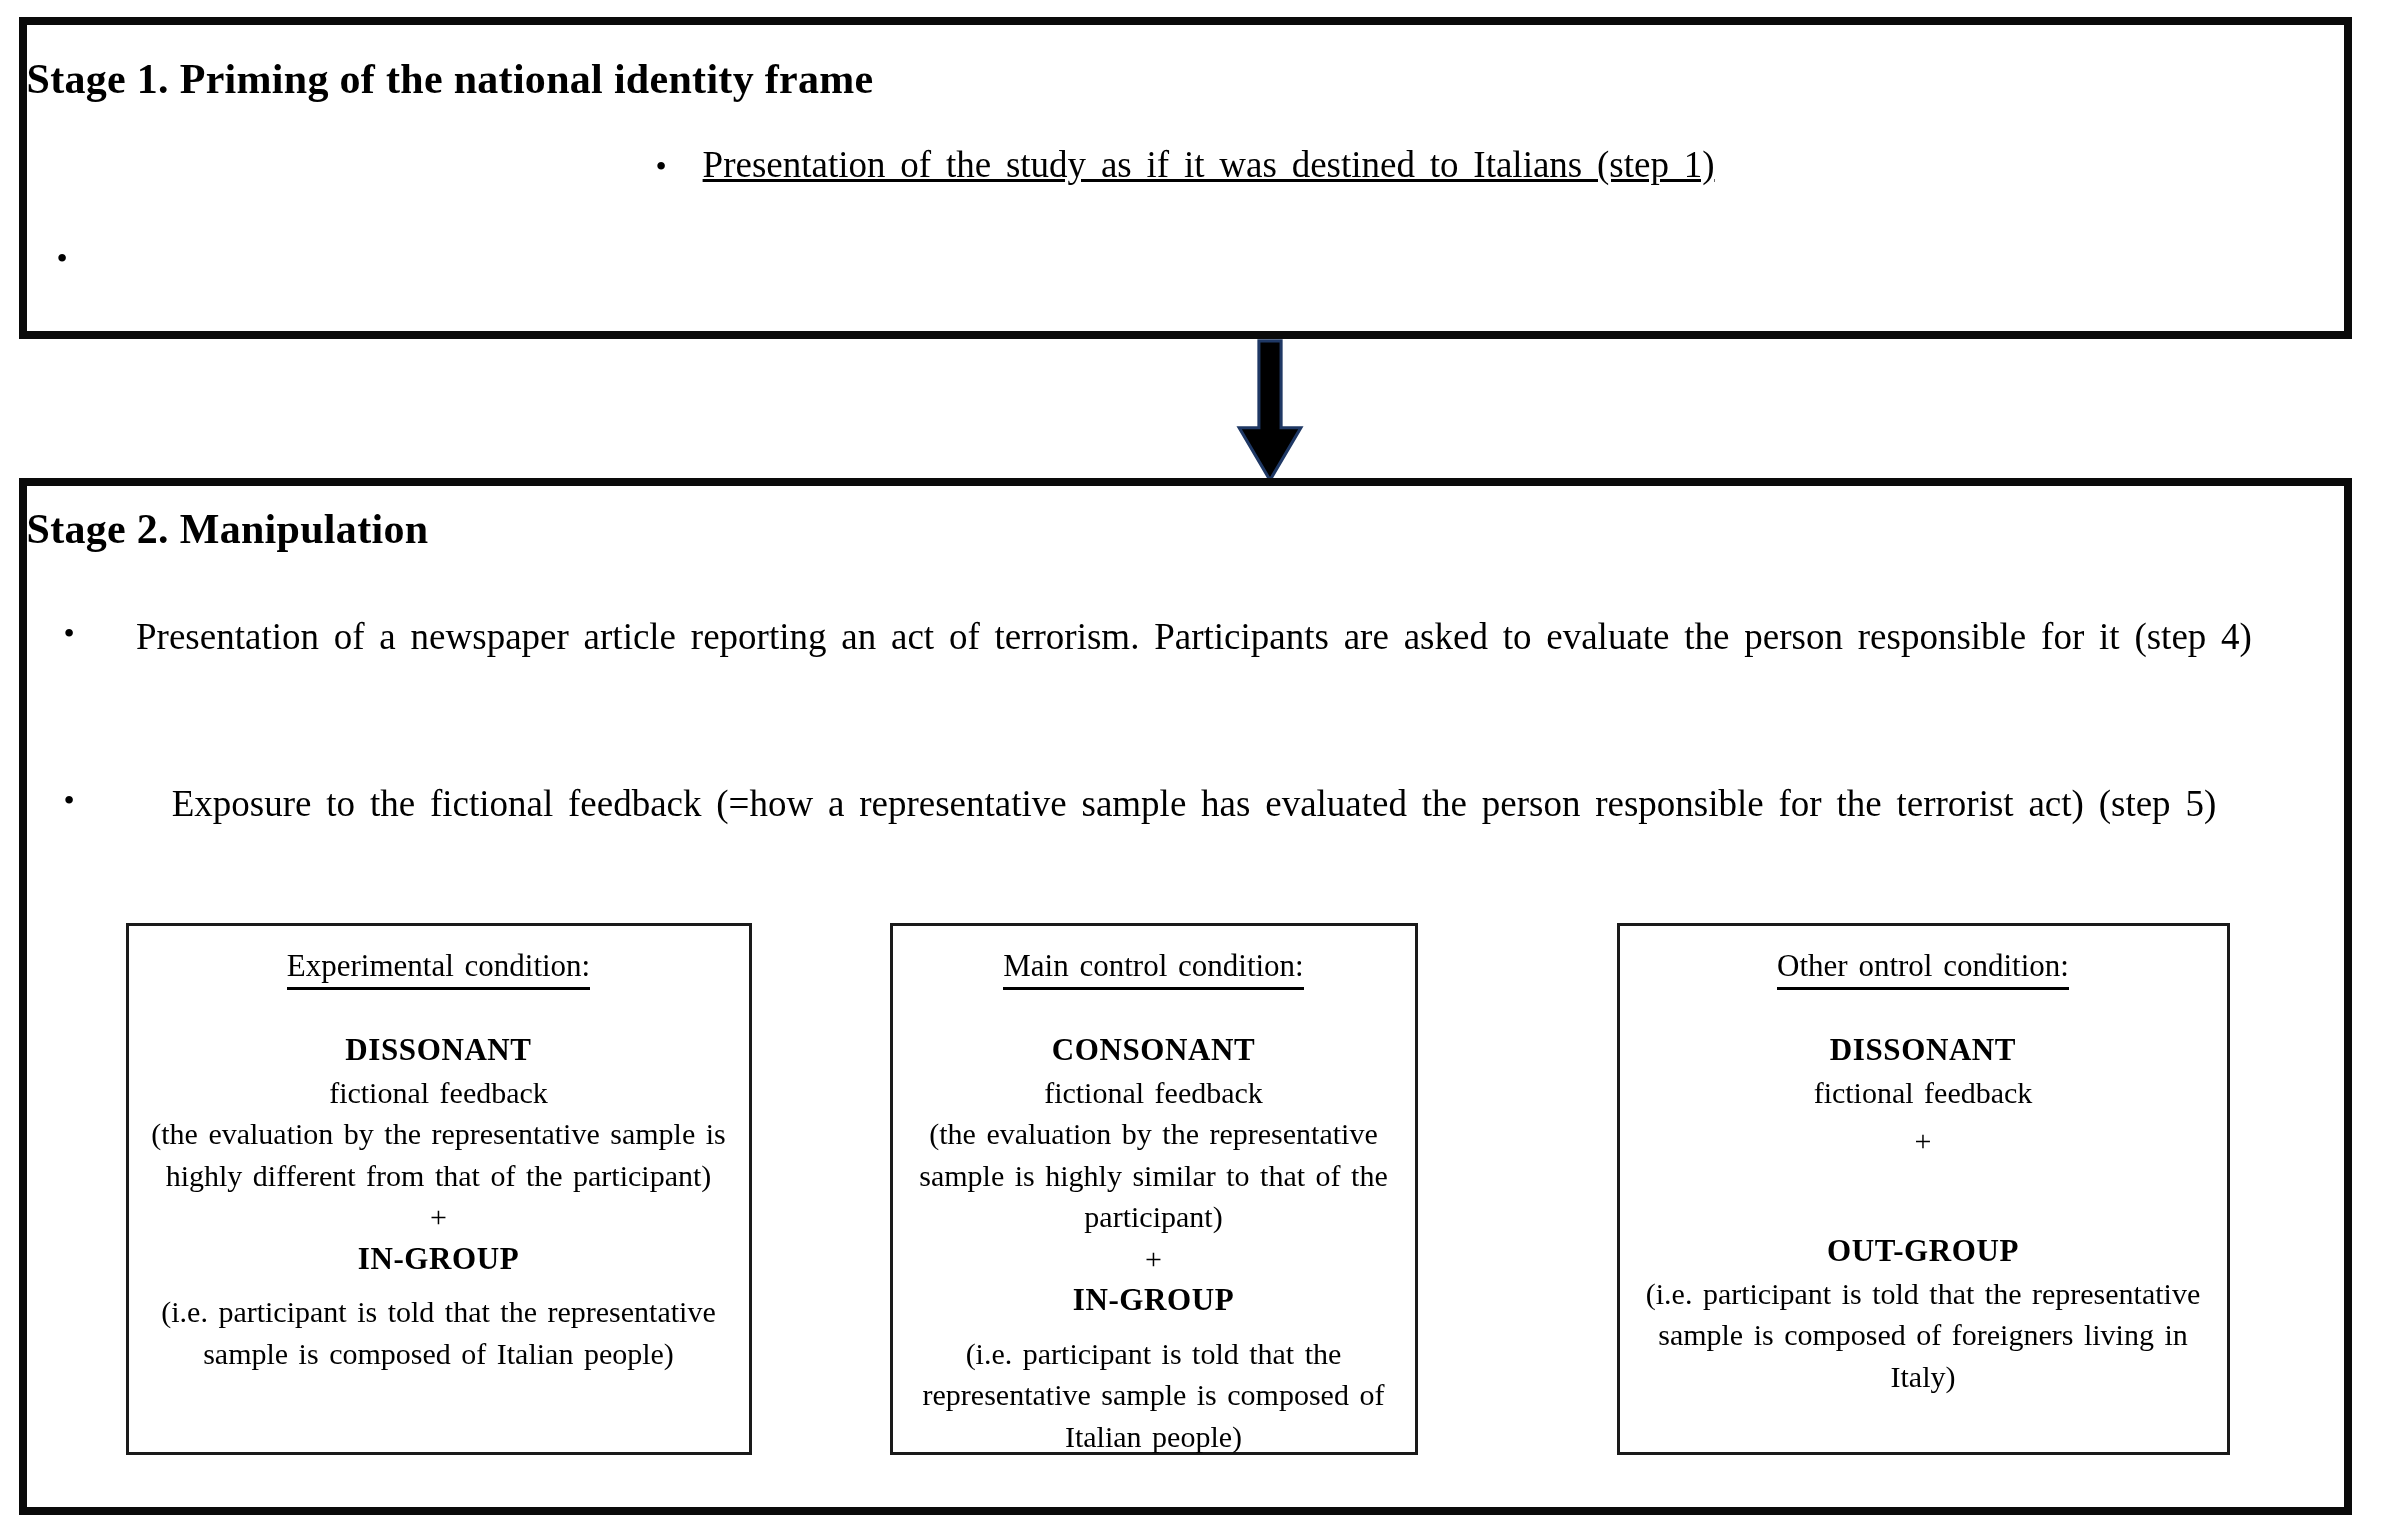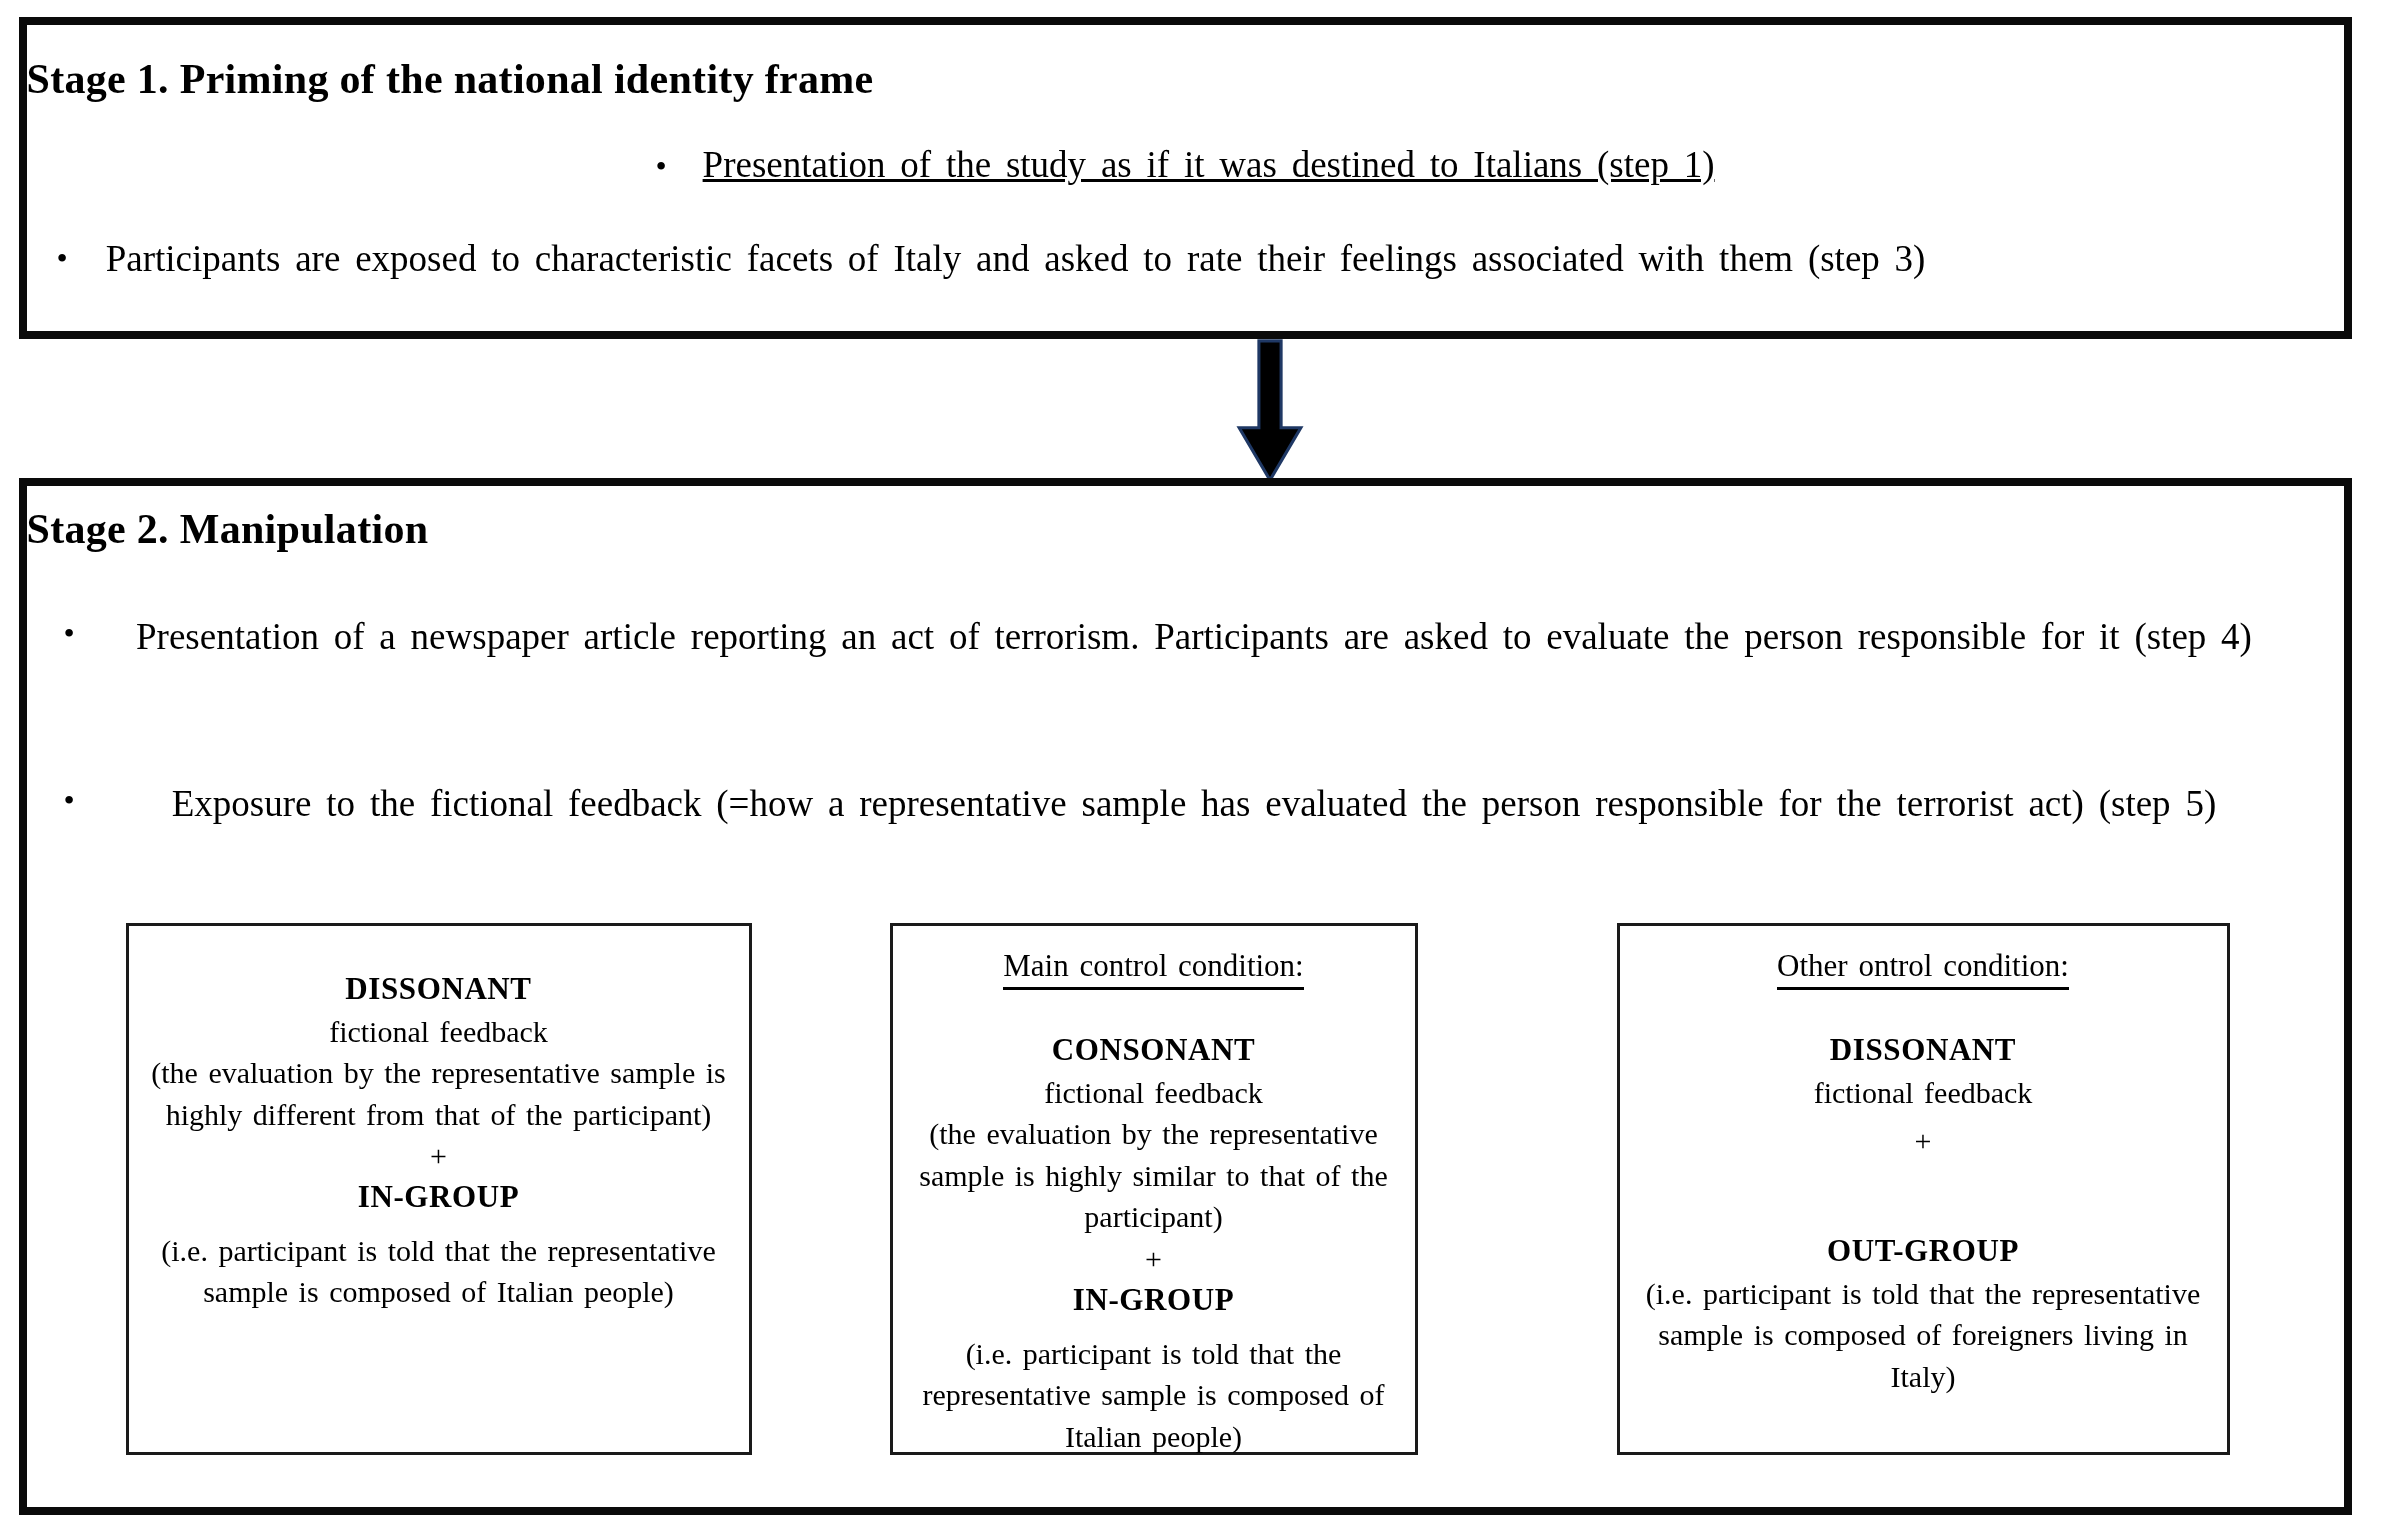--- a/index.html
+++ b/index.html
@@ -50,21 +50,20 @@
 </head>
 <body>
 
 <div class="stage-box" id="stage1-box">
   <div class="stage-title" style="top: 30px;">Stage 1. Priming of the national identity frame</div>
   <div class="stage-bullet center-bullet" style="top: 111px; text-decoration: underline;">
     <span class="bullet-glyph">•</span><span>Presentation of the study as if it was destined to Italians (step 1)</span>
   </div>
   <div class="stage-bullet left-bullet" style="top: 205px;">
     <span class="bullet-glyph">•</span>
-      <span>Participants are exposed to characteristic facets of Italy and asked to rate their feelings associated with them (step 3)</span>
   </div>
 </div>
 
 <svg id="down-arrow" width="78" height="143" viewBox="0 0 126 232">
   <path d="M45 3 H81 V144 H113 L63 229 L13 144 H45 Z" fill="#000000" stroke="#1f3864" stroke-width="5"></path>
 </svg>
 
 <div class="stage-box" id="stage2-box">
   <div class="stage-title" style="top: 18.5px;">Stage 2. Manipulation</div>
 
@@ -72,20 +71,21 @@
     <span class="bullet-glyph">•</span>
     <span class="wrap-text">Presentation of a newspaper article reporting an act of terrorism. Participants are asked to evaluate the person responsible for it (step 4)</span>
   </div>
 
   <div class="stage-bullet wrap-bullet" style="top: 289px;">
     <span class="bullet-glyph">•</span>
     <span class="wrap-text">Exposure to the fictional feedback (=how a representative sample has evaluated the person responsible for the terrorist act) (step 5)</span>
   </div>
 
   <div class="cond-box" id="cond-box-1">
+    <div class="cond-title"><span class="u">Experimental condition:</span></div>
     <div class="cond-block">
       <div class="cond-type">DISSONANT</div>
       <div>fictional feedback</div>
       <div class="cond-note">(the evaluation by the representative sample is highly different from that of the participant)</div>
       <div class="plus">+</div>
       <div class="cond-type">IN-GROUP</div>
       <div class="cond-note group-note">(i.e. participant is told that the representative sample is composed of Italian people)</div>
     </div>
   </div>
 

